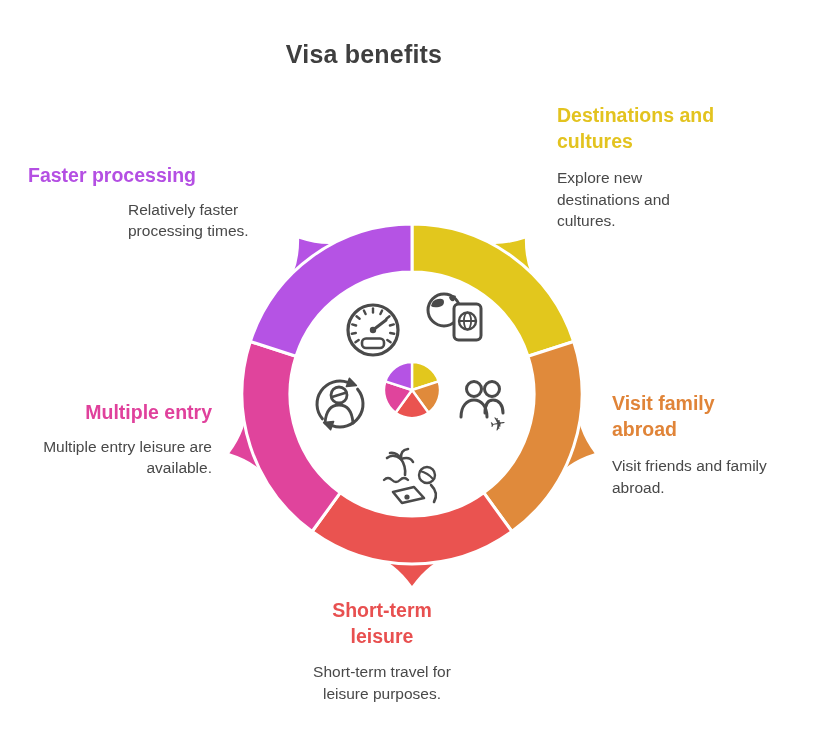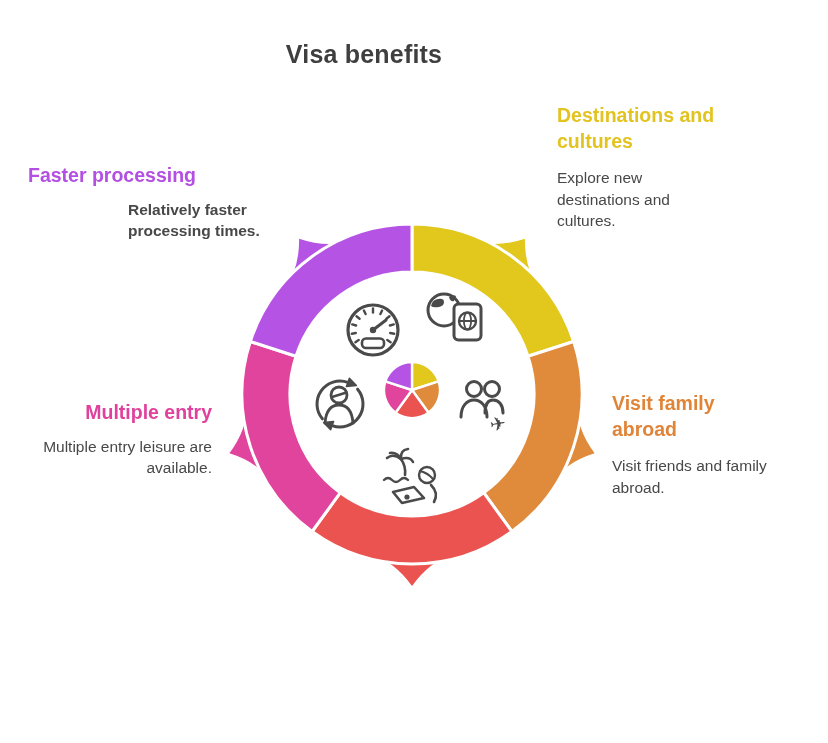--- a/index.html
+++ b/index.html
@@ -30,21 +30,21 @@
   .b-visit .bd{max-width:180px;margin-top:13px;}
   
   .b-short{left:262px;top:598px;width:240px;text-align:center;}
   .b-short .hd{max-width:130px;margin:0 auto;}
   .b-short .bd{max-width:165px;margin:12px auto 0 auto;}
   
   .b-multi{right:616px;top:400px;width:240px;text-align:right;}
   .b-multi .bd{width:170px;margin-left:auto;}
   
   .b-fast{right:560px;top:163px;width:240px;text-align:left;}
-  .b-fast .bd{width:140px;margin-left:auto;font-weight:bold;}
+  .b-fast .bd{width:140px;margin-left:auto;}
 
   .wheel{position:absolute;left:182px;top:164px;}
   .ink{stroke:#4a4a4a;fill:none;stroke-linecap:round;stroke-linejoin:round;}
 </style>
 </head>
 <body>
 
 <div class="canvas">
 
   <h1 class="title">Visa benefits</h1>
@@ -52,20 +52,24 @@
   <section class="block b-visit">
     <h2 class="hd c-orange">Visit family abroad</h2>
     <p class="bd">Visit friends and family abroad.</p>
   </section>
 
   <section class="block b-dest">
     <h2 class="hd c-yellow">Destinations and cultures</h2>
     <p class="bd">Explore new destinations and cultures.</p>
   </section>
 
+  <section class="block b-short">
+    <h2 class="hd c-red">Short-term leisure</h2>
+    <p class="bd">Short-term travel for leisure purposes.</p>
+  </section>
 
   <section class="block b-multi">
     <h2 class="hd c-magenta">Multiple entry</h2>
     <p class="bd">Multiple entry leisure are available.</p>
   </section>
 
   <section class="block b-fast">
     <h2 class="hd c-purple">Faster processing</h2>
     <p class="bd">Relatively faster processing times.</p>
   </section>

